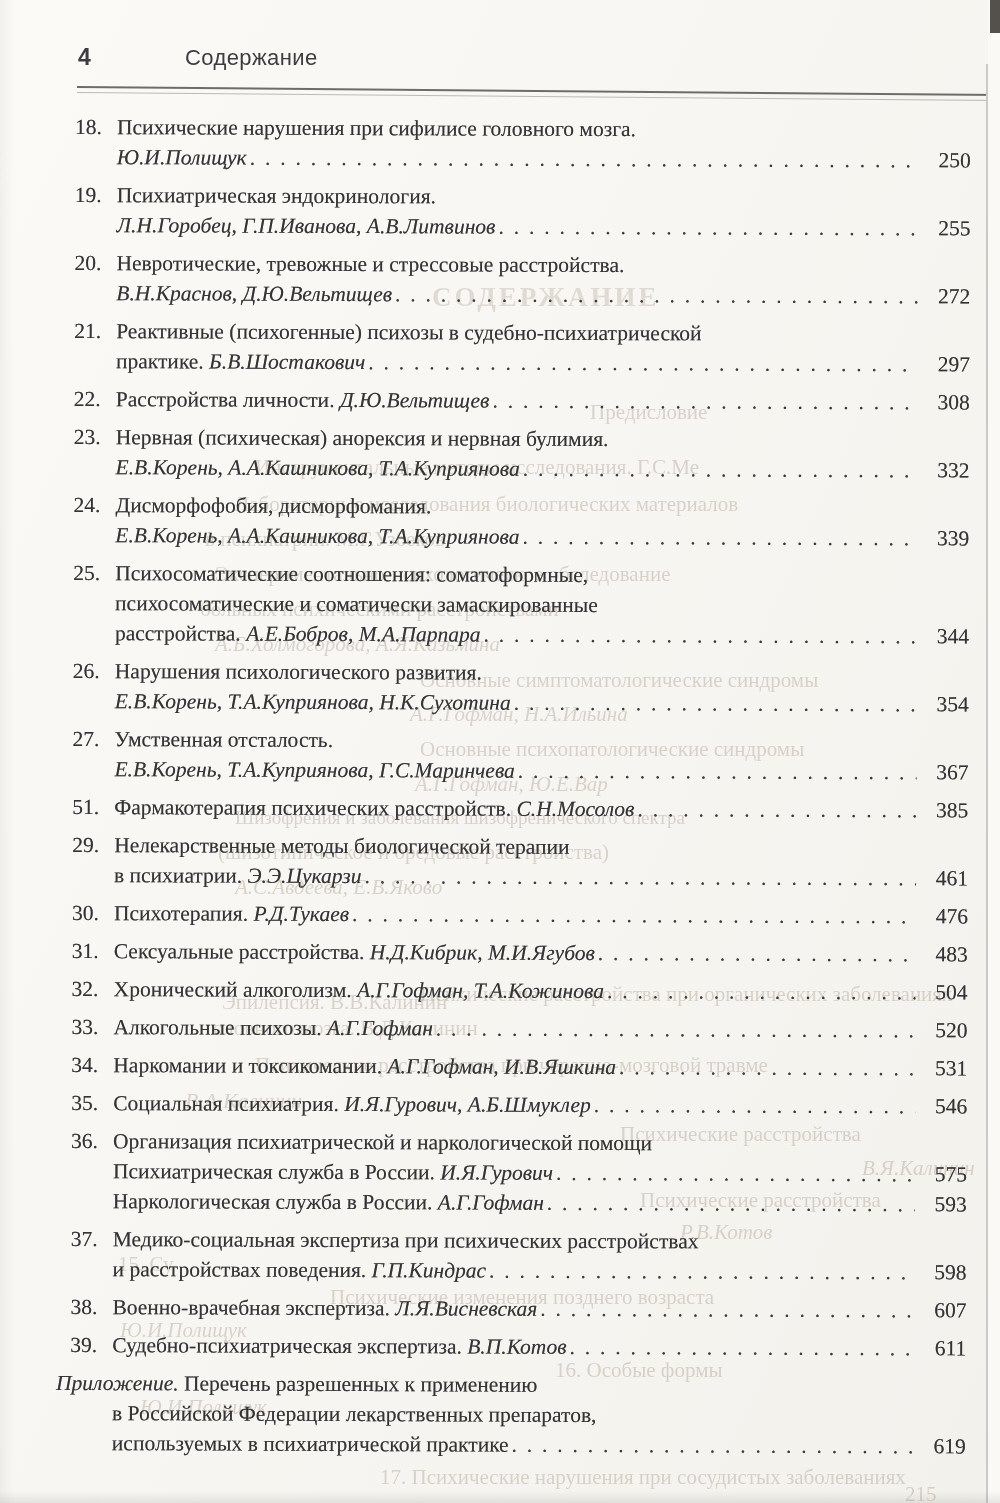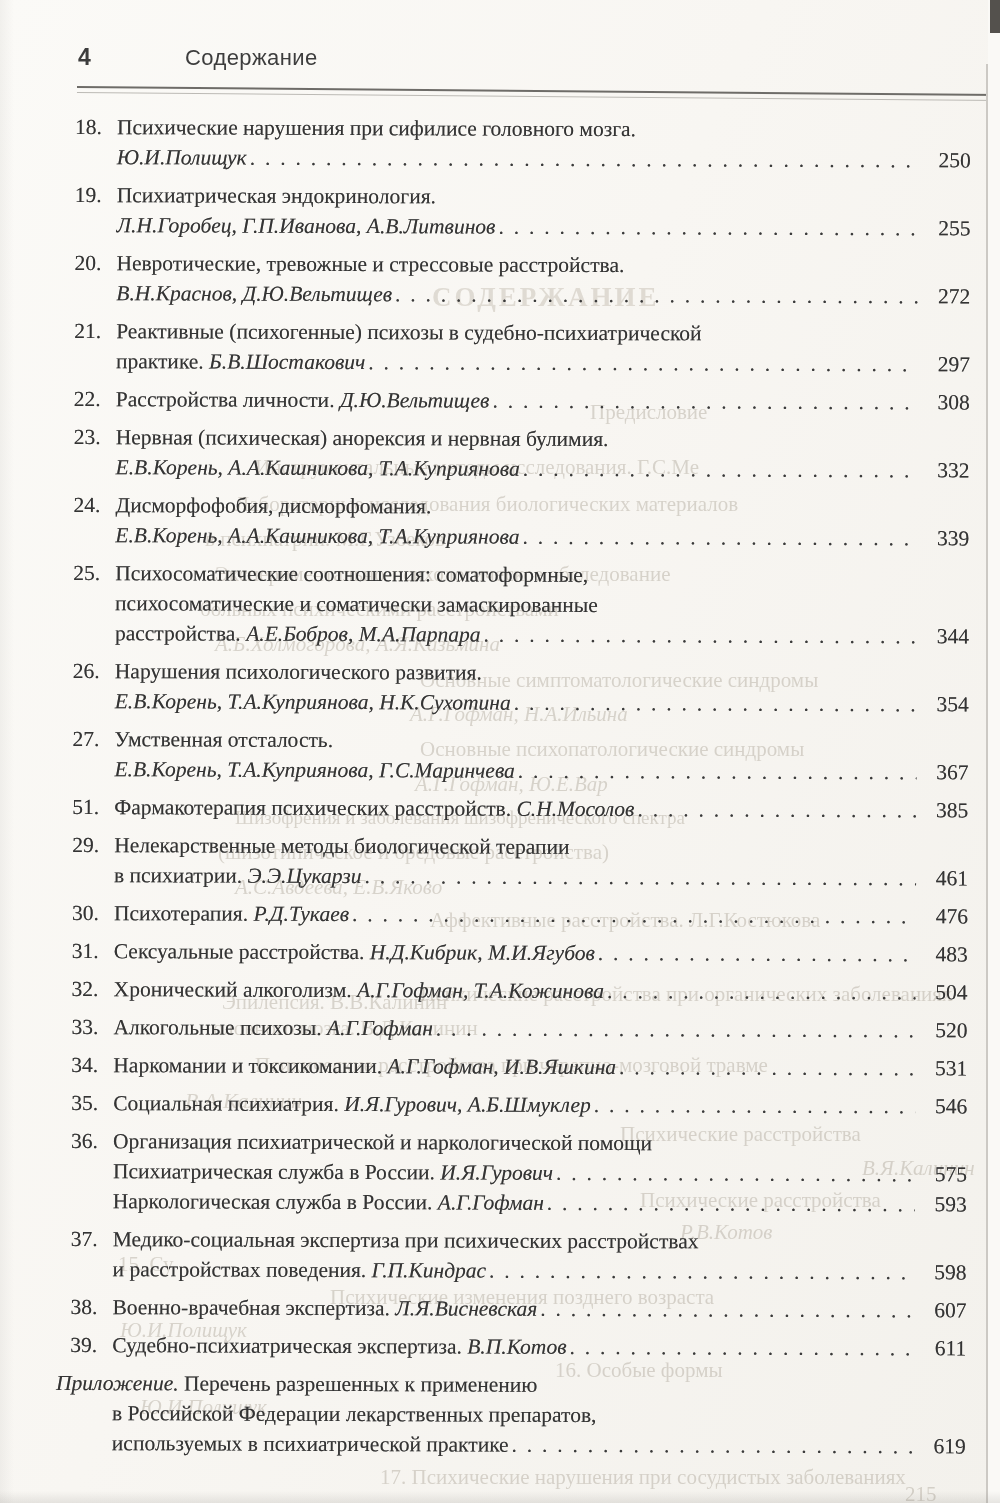--- a/index.html
+++ b/index.html
@@ -59,21 +59,20 @@
       <div class="ghost-line" style="left: 215px; top: 562px; font-size: 21px;">Экспериментально-психологическое обследование</div>
       <div class="ghost-line" style="left: 200px; top: 597px; font-size: 21px;">больных психическими расстройствами</div>
       <div class="ghost-line it" style="left: 215px; top: 632px; font-size: 21px;">А.Б.Холмогорова, А.Я.Казьмина</div>
       <div class="ghost-line" style="left: 420px; top: 668px; font-size: 21px;">Основные симптоматологические синдромы</div>
       <div class="ghost-line it" style="left: 410px; top: 702px; font-size: 21px;">А.Г.Гофман, Н.А.Ильина</div>
       <div class="ghost-line" style="left: 420px; top: 737px; font-size: 21px;">Основные психопатологические синдромы</div>
       <div class="ghost-line it" style="left: 415px; top: 772px; font-size: 21px;">А.Г.Гофман, Ю.Е.Вар</div>
       <div class="ghost-line" style="left: 235px; top: 807px; font-size: 19px;">Шизофрения и заболевания шизофренического спектра</div>
       <div class="ghost-line" style="left: 218px; top: 840px; font-size: 21px;">(шизотипическое и бредовые расстройства)</div>
       <div class="ghost-line it" style="left: 212px; top: 875px; font-size: 21px; margin-left: 23px;">А.С.Авдеева, Е.В.Яково</div>
-      <div class="ghost-line" style="left: 430px; top: 908px; font-size: 21px;">Аффективные расстройства. Л.Г.Костюкова</div>
       <div class="ghost-line" style="left: 222px; top: 990px; font-size: 21px;">Эпилепсия. В.В.Калинин</div>
       <div class="ghost-line" style="left: 420px; top: 982px; font-size: 21px;">Психические расстройства при органических заболеваниях</div>
       <div class="ghost-line" style="left: 205px; top: 1016px; font-size: 21px;">головного мозга. В.Д.Калинин</div>
       <div class="ghost-line" style="left: 255px; top: 1053px; font-size: 21px;">Психические расстройства при черепно-мозговой травме</div>
       <div class="ghost-line it" style="left: 185px; top: 1088px; font-size: 22px;">В.А.Калинин</div>
       <div class="ghost-line" style="left: 620px; top: 1122px; font-size: 21px;">Психические расстройства</div>
       <div class="ghost-line it" style="left: 862px; top: 1156px; font-size: 21px;">В.Я.Калинин</div>
       <div class="ghost-line" style="left: 640px; top: 1188px; font-size: 21px;">Психические расстройства</div>
       <div class="ghost-line it" style="left: 680px; top: 1220px; font-size: 21px;">Р.В.Котов</div>
       <div class="ghost-line" style="left: 118px; top: 1252px; font-size: 21px;">15. Су</div>

